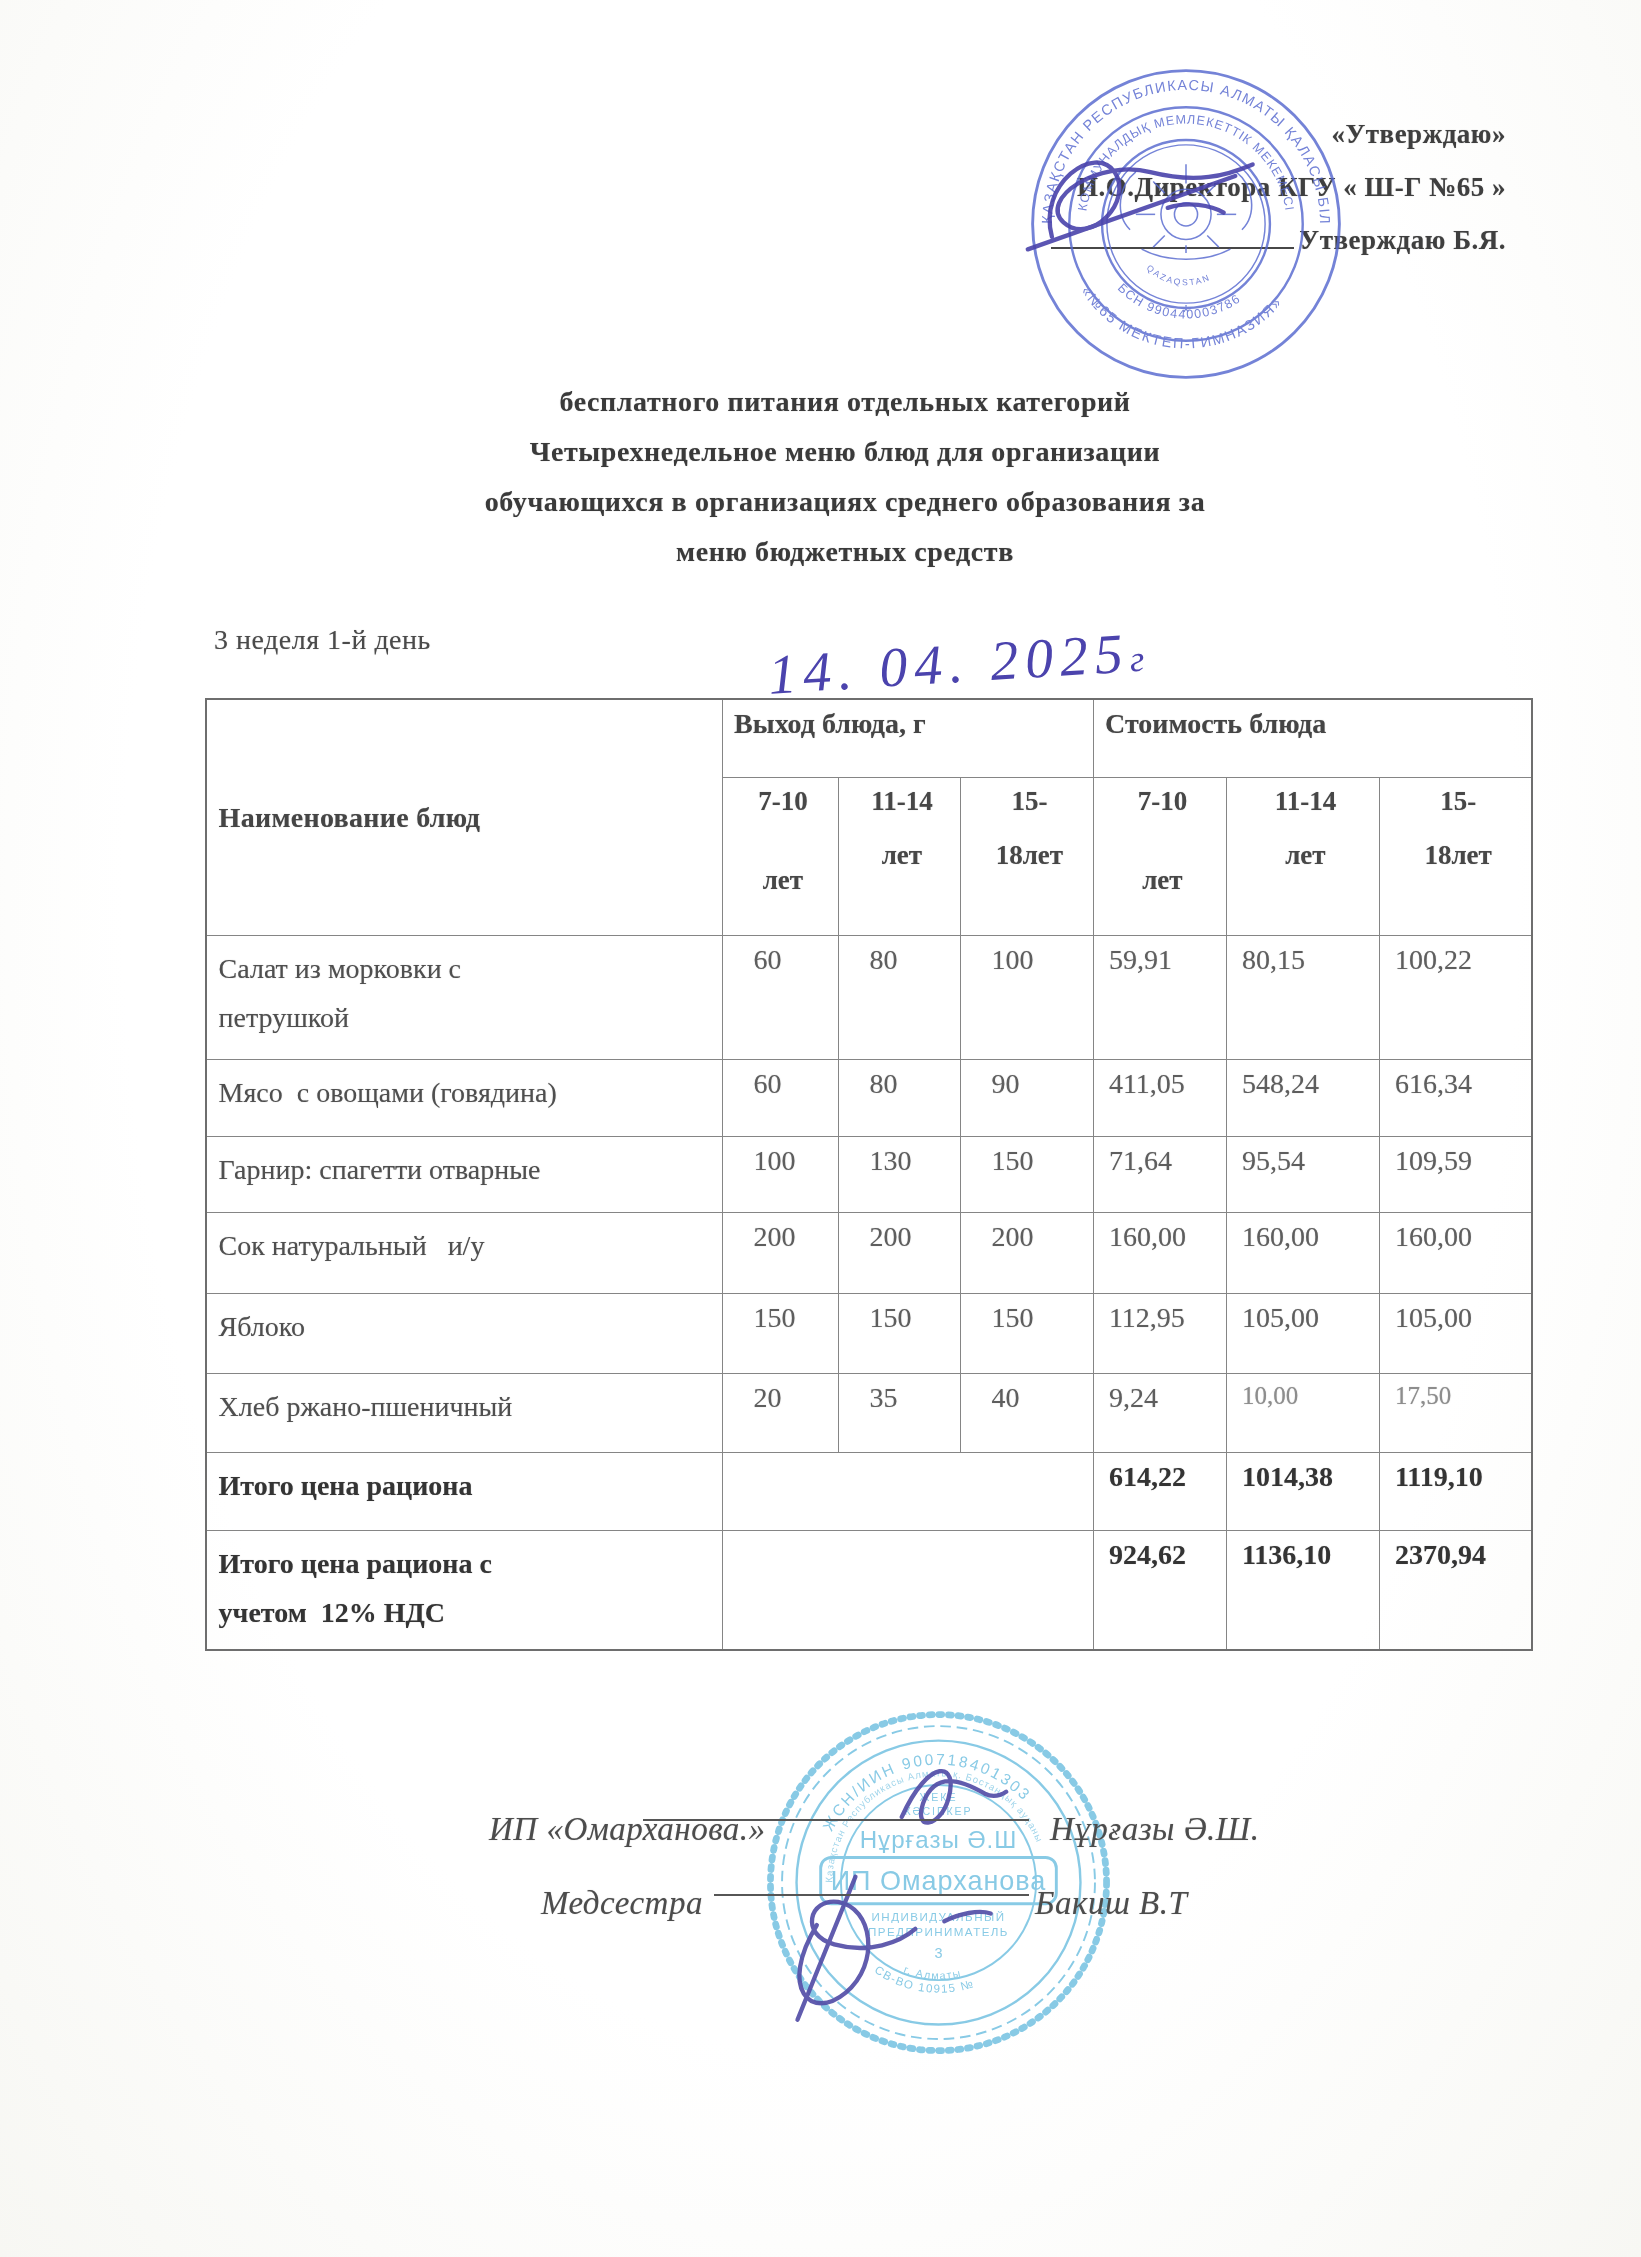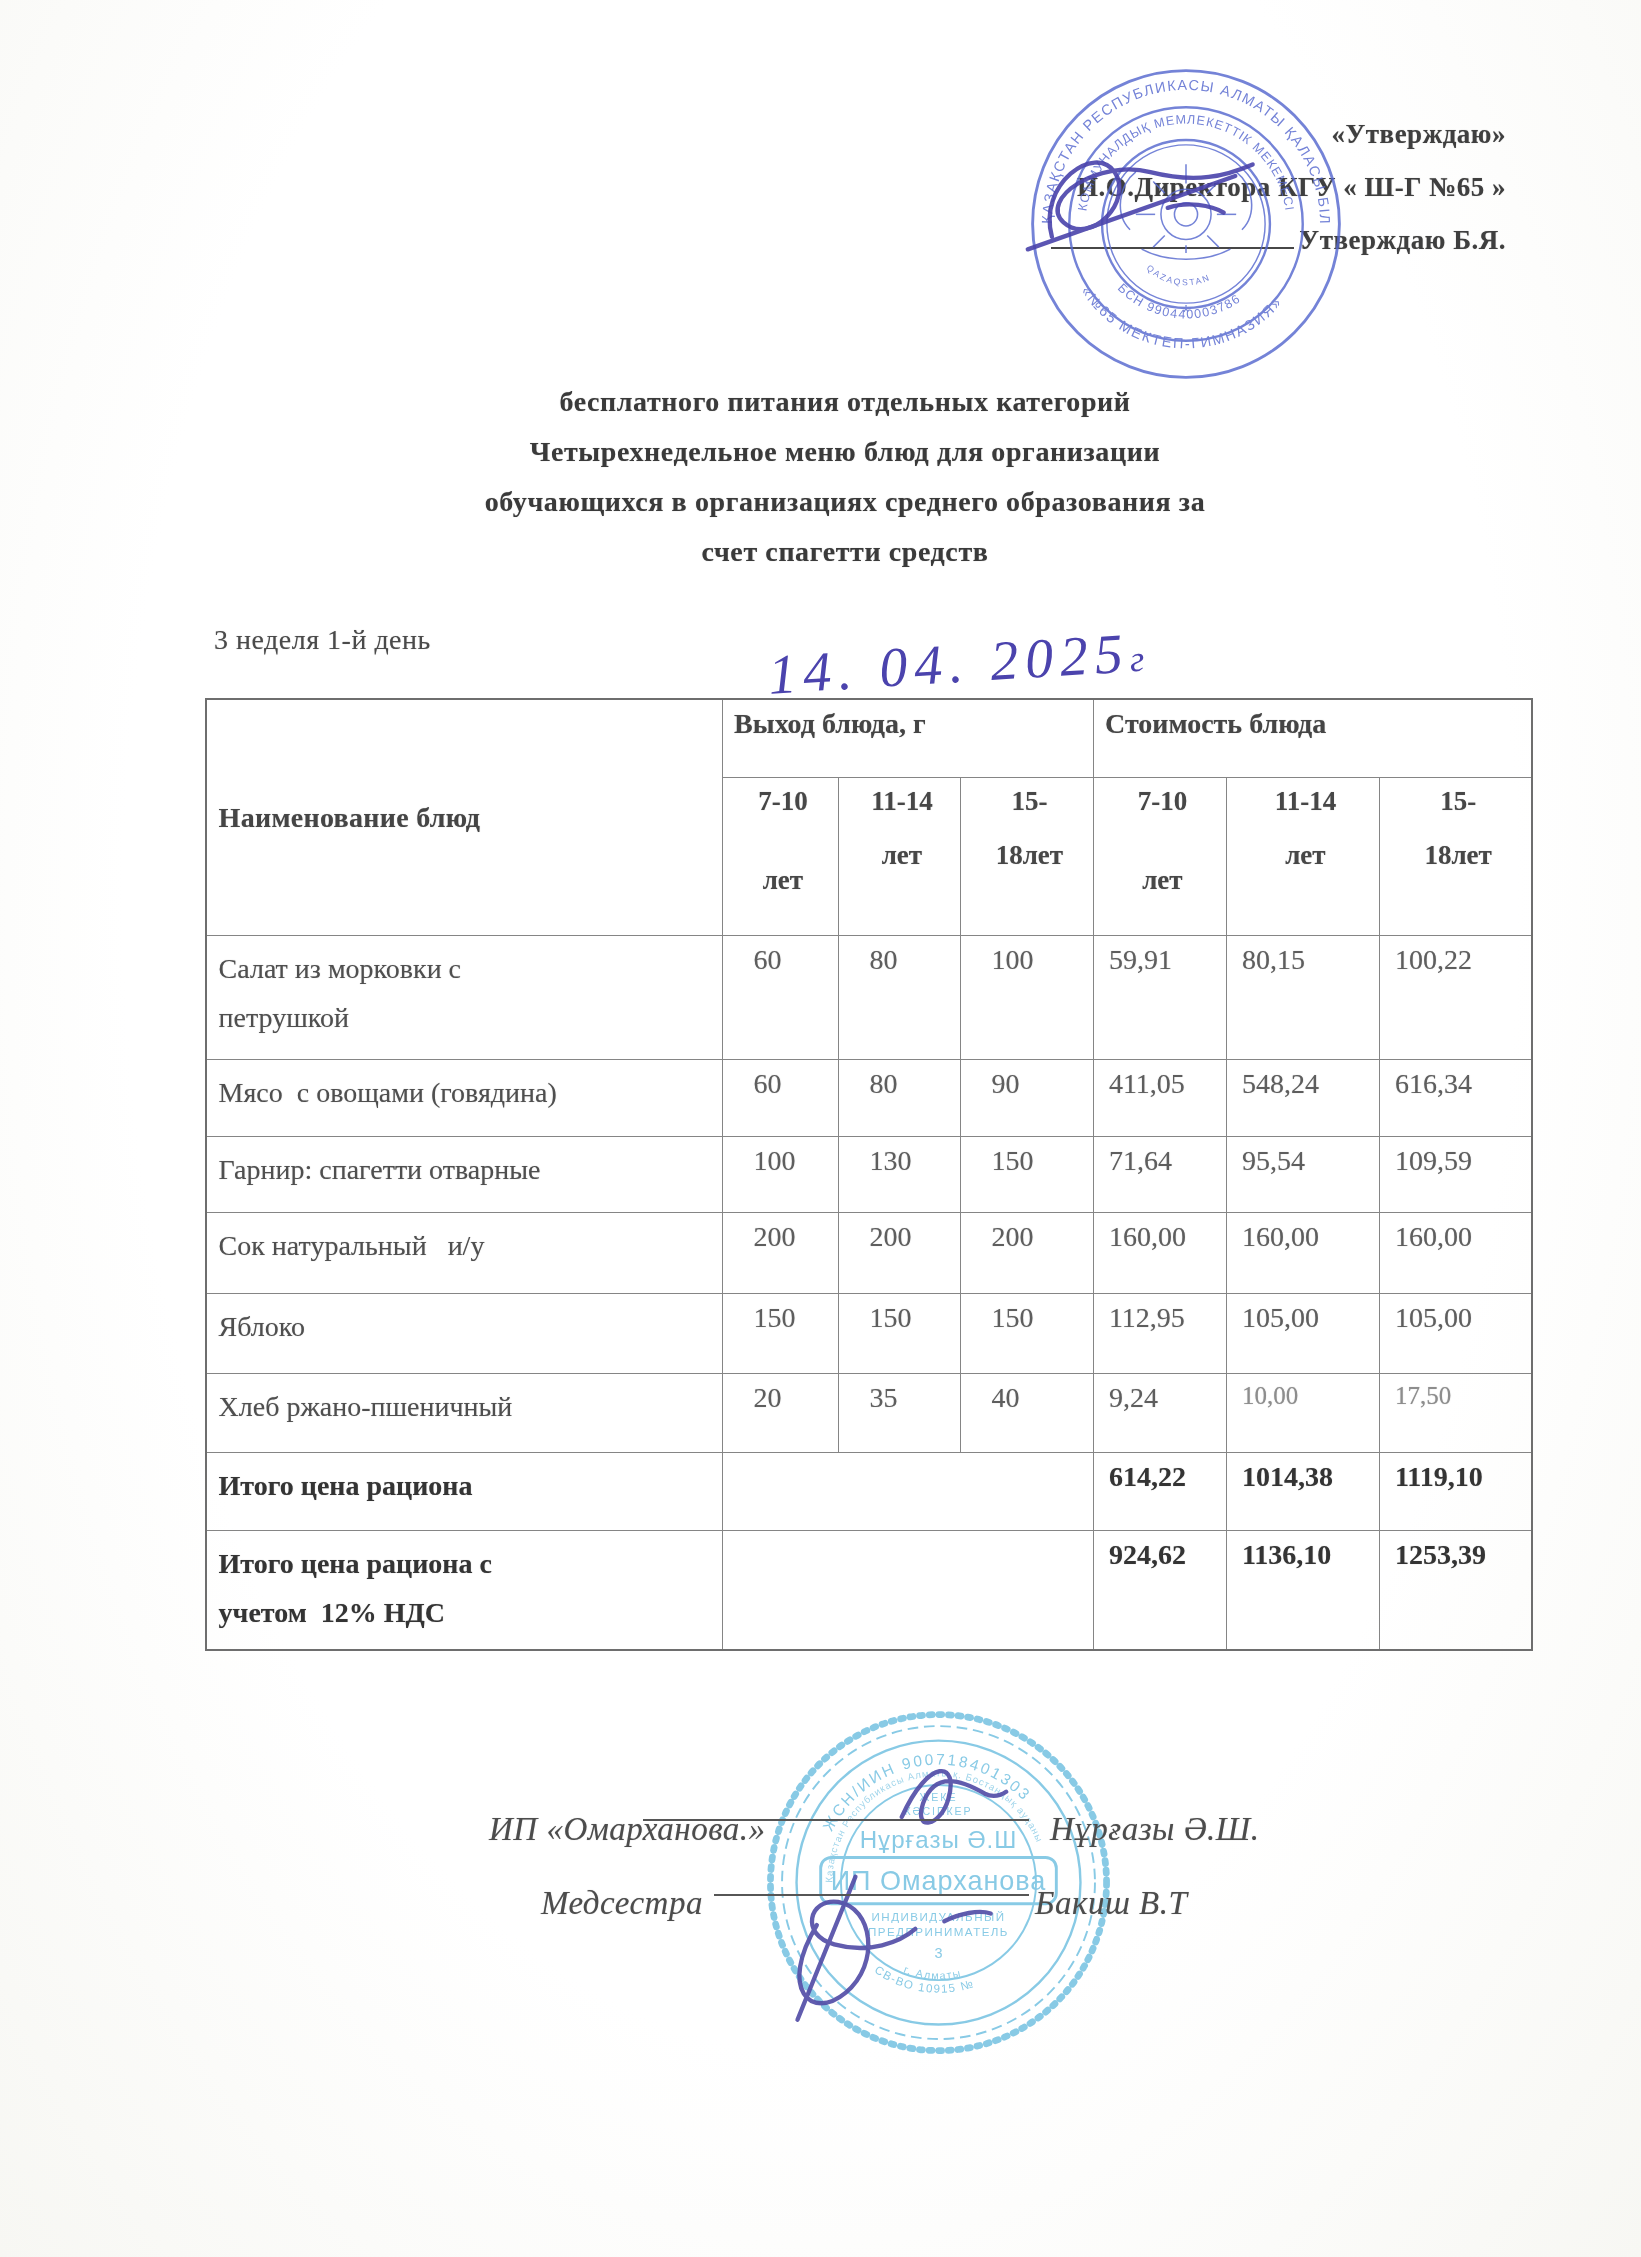--- a/index.html
+++ b/index.html
@@ -149,21 +149,21 @@
       <path d="M 60,125 C 45,70 105,28 125,58 C 145,88 100,135 72,110 C 46,86 108,44 162,58 C 210,70 240,62 268,50"></path>
       <path d="M 35,138 L 250,62"></path>
       <path d="M 180,95 C 200,88 225,92 238,100"></path>
     </g>
   </svg>
 
   <div class="title soft">
     <div>бесплатного питания отдельных категорий</div>
     <div>Четырехнедельное меню блюд для организации</div>
     <div>обучающихся в организациях среднего образования за</div>
-    <div>счет спагетти средств</div>
+    <div>меню бюджетных средств</div>
   </div>
 
   <div class="week-label soft">3 неделя 1-й день</div>
 
   <div class="hand-date"><span>14. 04. 2025</span><span class="suffix">г</span></div>
 
   <table class="menu soft">
     <colgroup>
       <col style="width:516px">
         <col style="width:116px">
@@ -250,21 +250,21 @@
         <td class="c-c">614,22</td>
         <td class="c-c">1014,38</td>
         <td class="c-c">1119,10</td>
       </tr>
       <tr class="r-vat">
         <td class="c-name">Итого цена рациона с
 учетом  12% НДС</td>
         <td colspan="3"></td>
         <td class="c-c">924,62</td>
         <td class="c-c">1136,10</td>
-        <td class="c-c">1253,39</td>
+        <td class="c-c">2370,94</td>
       </tr>
     </tbody>
   </table>
 
   <svg class="stamp-bottom" width="367" height="367" viewBox="0 0 380 380" opacity="0.9">
     <g stroke="#7cc5e3" fill="none">
       <circle cx="190" cy="188" r="174" stroke-width="7" stroke-dasharray="3 7" stroke-linecap="round"></circle>
       <circle cx="190" cy="188" r="162" stroke-width="2" stroke-dasharray="11 6"></circle>
       <circle cx="190" cy="188" r="147" stroke-width="2.5"></circle>
       <circle cx="190" cy="188" r="101" stroke-width="2"></circle>

